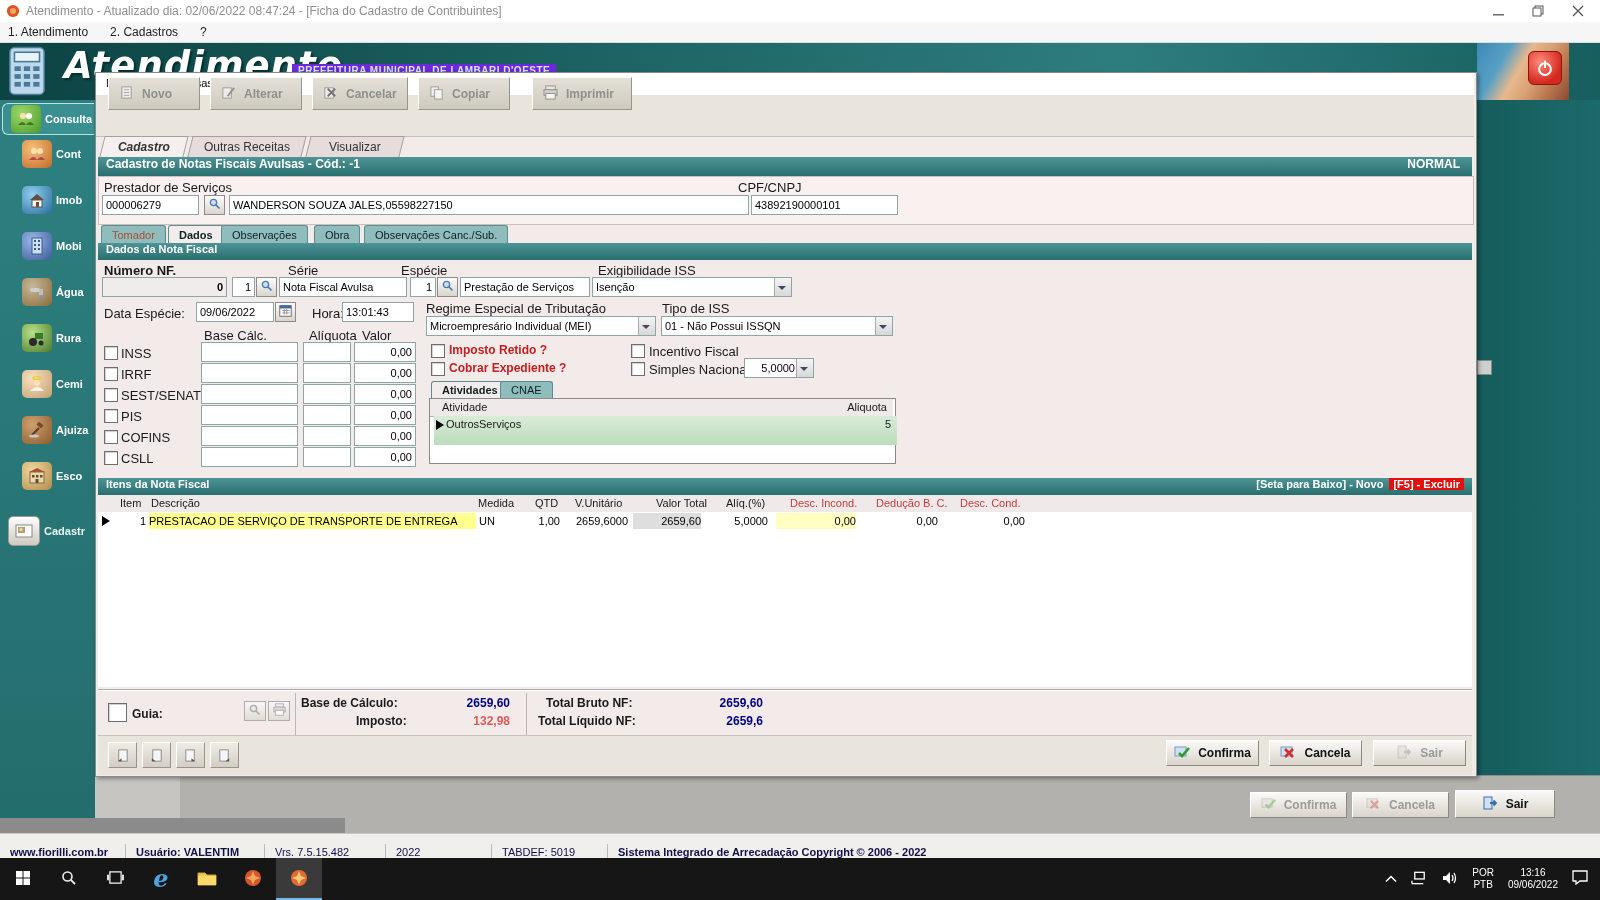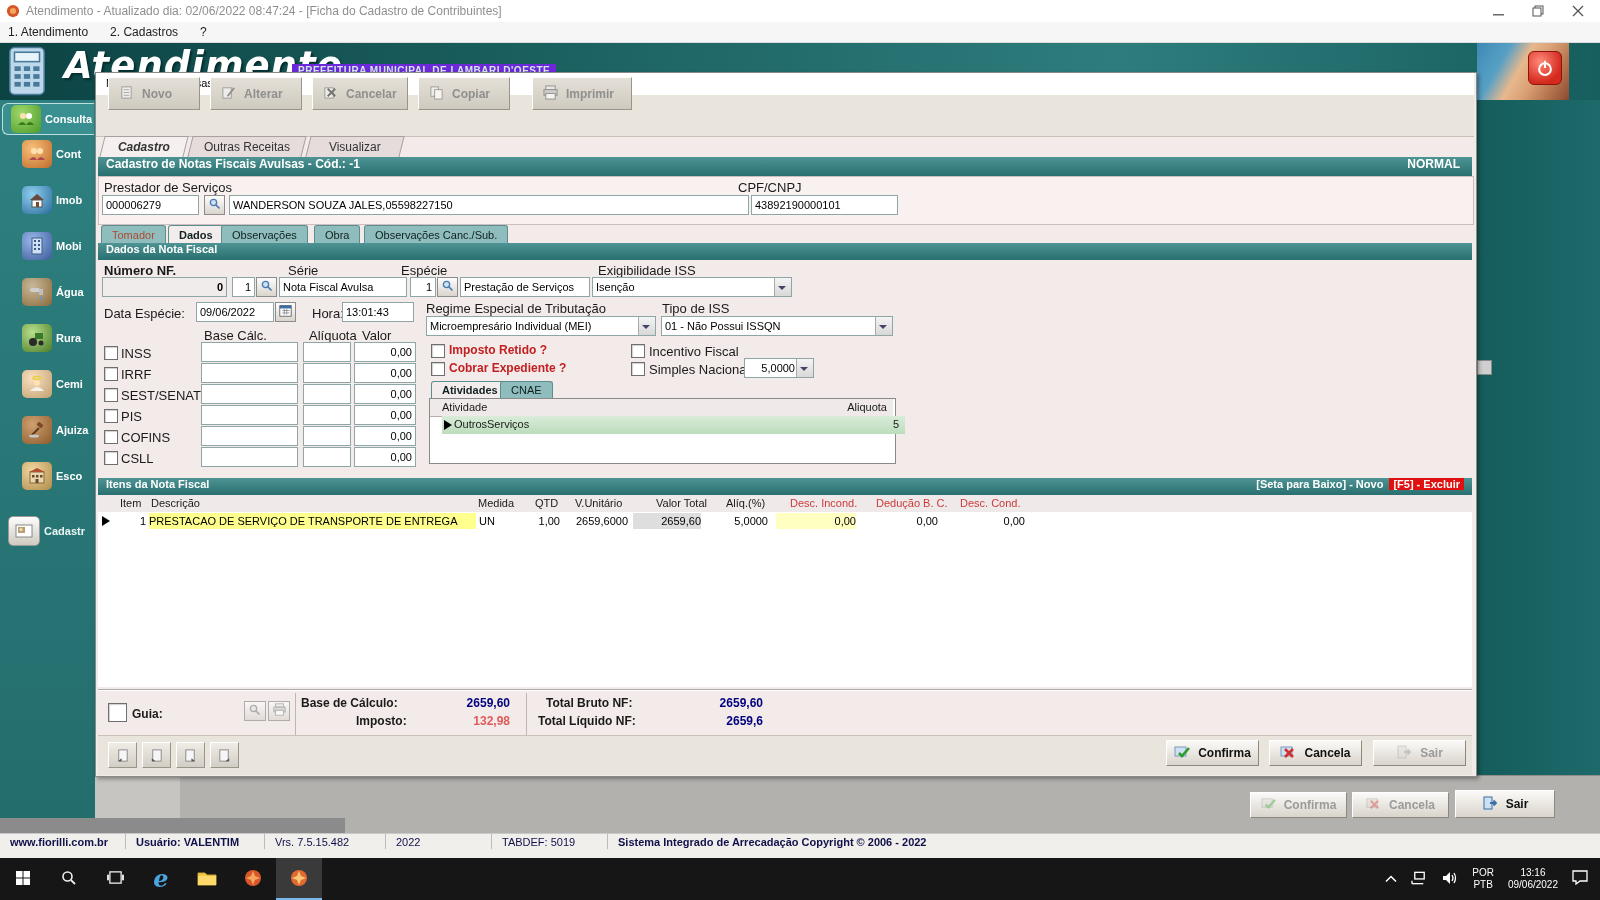--- a/index.html
+++ b/index.html
@@ -86,21 +86,21 @@
   .redval{color:#e05a5a;font-weight:bold}
 
   .btn{position:absolute;height:26px;background:linear-gradient(#fbfaf8,#d9d4cb);border:1px solid;border-color:#fff #8c887f #8c887f #fff;
        display:flex;align-items:center;justify-content:center;gap:8px;font-size:12px;font-weight:bold;color:#111;box-sizing:border-box}
   .btn.disabled{color:#9b9b9b}
   .btn.disabled .ic{opacity:.4}
   .smallnav{position:absolute;width:27px;height:24px;background:linear-gradient(#efece6,#d3cec4);border:1px solid;border-color:#fff #9a958c #9a958c #fff;
        display:flex;align-items:center;justify-content:center}
 
   
-  .statusbar{left:0;top:833px;width:1600px;height:25px;background:#f1efec;border-top:1px solid #c8c8c8;display:flex;align-items:flex-start;font-size:11px;color:#10104a}
+  .statusbar{left:0;top:833px;width:1600px;height:25px;background:#f1efec;border-top:1px solid #c8c8c8;display:flex;align-items:flex-end;font-size:11px;color:#10104a}
   .sseg{padding:0 10px;border-right:1px solid #bbb;height:15px;display:flex;align-items:center;white-space:nowrap}
   .sseg.b{font-weight:bold}
 
   
   .taskbar{left:0;top:858px;width:1600px;height:42px;background:#161616;display:flex;align-items:center}
   .tkicon{width:46px;height:42px;display:flex;align-items:center;justify-content:center}
   .tkicon.active{background:#3a3a3a;box-shadow:inset 0 -2px 0 #76b9ed}
   .tray{position:absolute;right:0;top:858px;height:42px;display:flex;align-items:center;color:#fff}
   .trayitem{height:42px;display:flex;align-items:center;justify-content:center;padding:0 7px}
   .tray2{font-size:10px;line-height:12px;text-align:center}
@@ -503,21 +503,21 @@
       <span>Atividades</span>
     </div>
   <div class="itab" style="left:404px;top:308px;height:16px">
       <span>CNAE</span>
     </div>
   <div class="gridbox" style="left:333px;top:325px;width:465px;height:64px">
     <div class="ghead" style="left:0;top:0;width:463px;height:17px">
       <span class="gcol" style="left:12px">Atividade</span>
       <span class="gcol" style="right:6px">Aliquota</span>
     </div>
-    <div class="abs" style="left:12px;top:17px;width:463px;height:18px;background:linear-gradient(#d9ecd9,#bcdcbc)">
+    <div class="abs" style="left:4px;top:17px;width:463px;height:29px;background:linear-gradient(#d9ecd9,#bcdcbc)">
       <span class="marker" style="left:2px;top:4px"></span>
       <span class="gcol" style="left:12px">OutrosServiços</span>
       <span class="gcol" style="right:6px">5</span>
     </div>
   </div>
 
   <div class="tealbar" style="left:2px;top:405px;width:1374px;height:17px;font-size:11px">
     <span>Itens da Nota Fiscal</span>
     <span style="margin-left:auto">[Seta para Baixo] - Novo</span>
     <span style="background:#e01010;padding:0 4px;margin-left:6px">[F5] - Excluir</span>

